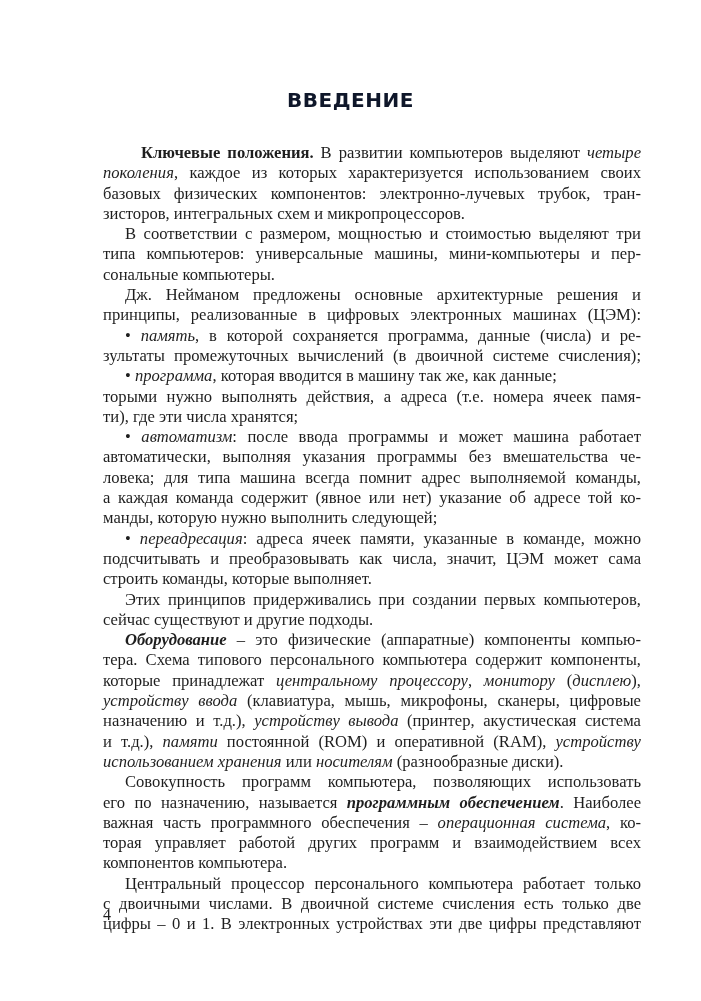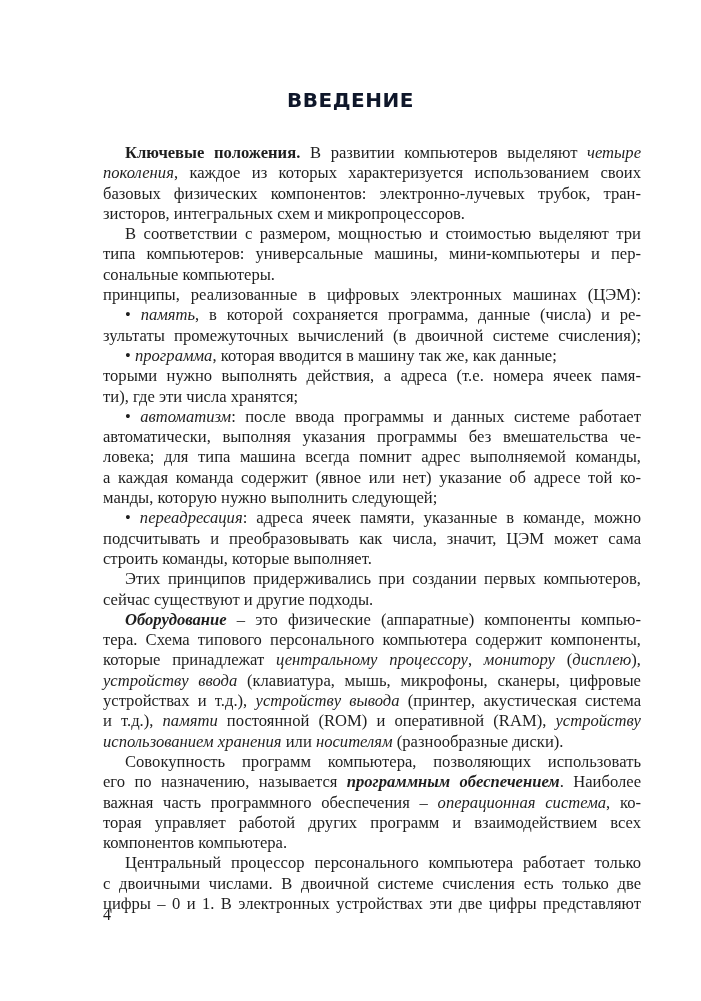--- a/index.html
+++ b/index.html
@@ -15,62 +15,63 @@
     font-size: 20px; letter-spacing: 0.5px; color: #0f172a;
   }
   .body {
     position: absolute; left: 103px; top: 143px; width: 538px;
     font-family: "Liberation Serif", serif; font-size: 16.6px; line-height: 20.3px;
     color: #1e1e1e;
   }
   .line { white-space: nowrap; height: 20.3px; text-align: justify; text-align-last: justify; }
   .line.last { text-align-last: left; }
   .indent { padding-left: 22px; }
-  b, .b { font-weight: bold; }
+  b, .b { font-weight: bold; margin-left: 16px; }
   i, .i { font-style: italic; }
   .bi { font-weight: bold; font-style: italic; }
   .pagenum {
     position: absolute; left: 103px; top: 906px;
     font-family: "Liberation Serif", serif; font-size: 16px; color: #1e1e1e;
   }
 </style>
 </head>
 <body>
 
 <div class="page">
   <div class="title">ВВЕДЕНИЕ</div>
   <div class="body" id="body">
       <div class="line indent"><span class="b">Ключевые положения.</span><span> В развитии компьютеров выделяют </span><span class="i">четыре</span></div>
       <div class="line"><span class="i">поколения</span><span>, каждое из которых характеризуется использованием своих</span></div>
       <div class="line"><span>базовых физических компонентов: электронно-лучевых трубок, тран-</span></div>
       <div class="line last"><span>зисторов, интегральных схем и микропроцессоров.</span></div>
       <div class="line indent"><span>В соответствии с размером, мощностью и стоимостью выделяют три</span></div>
       <div class="line"><span>типа компьютеров: универсальные машины, мини-компьютеры и пер-</span></div>
       <div class="line last"><span>сональные компьютеры.</span></div>
+      <div class="line indent"><span>Дж. Нейманом предложены основные архитектурные решения и</span></div>
       <div class="line"><span>принципы, реализованные в цифровых электронных машинах (ЦЭМ):</span></div>
       <div class="line indent"><span>• </span><span class="i">память</span><span>, в которой сохраняется программа, данные (числа) и ре-</span></div>
       <div class="line"><span>зультаты промежуточных вычислений (в двоичной системе счисления);</span></div>
       <div class="line indent last"><span>• </span><span class="i">программа</span><span>, которая вводится в машину так же, как данные;</span></div>
       <div class="line"><span>торыми нужно выполнять действия, а адреса (т.е. номера ячеек памя-</span></div>
       <div class="line last"><span>ти), где эти числа хранятся;</span></div>
-      <div class="line indent"><span>• </span><span class="i">автоматизм</span><span>: после ввода программы и данных системе работает</span></div>
+      <div class="line indent"><span>• </span><span class="i">автоматизм</span><span>: после ввода программы и может машина работает</span></div>
       <div class="line"><span>автоматически, выполняя указания программы без вмешательства че-</span></div>
       <div class="line"><span>ловека; для типа машина всегда помнит адрес выполняемой команды,</span></div>
       <div class="line"><span>а каждая команда содержит (явное или нет) указание об адресе той ко-</span></div>
       <div class="line last"><span>манды, которую нужно выполнить следующей;</span></div>
       <div class="line indent"><span>• </span><span class="i">переадресация</span><span>: адреса ячеек памяти, указанные в команде, можно</span></div>
       <div class="line"><span>подсчитывать и преобразовывать как числа, значит, ЦЭМ может сама</span></div>
       <div class="line last"><span>строить команды, которые выполняет.</span></div>
       <div class="line indent"><span>Этих принципов придерживались при создании первых компьютеров,</span></div>
       <div class="line last"><span>сейчас существуют и другие подходы.</span></div>
       <div class="line indent"><span class="bi">Оборудование</span><span> – это физические (аппаратные) компоненты компью-</span></div>
       <div class="line"><span>тера. Схема типового персонального компьютера содержит компоненты,</span></div>
       <div class="line"><span>которые принадлежат </span><span class="i">центральному процессору</span><span>, </span><span class="i">монитору</span><span> (</span><span class="i">дисплею</span><span>),</span></div>
       <div class="line"><span class="i">устройству ввода</span><span> (клавиатура, мышь, микрофоны, сканеры, цифровые</span></div>
-      <div class="line"><span>устройствах и т.д.), </span><span class="i">устройству вывода</span><span> (принтер, акустическая система</span></div>
+      <div class="line"><span>назначению и т.д.), </span><span class="i">устройству вывода</span><span> (принтер, акустическая система</span></div>
       <div class="line"><span>и т.д.), </span><span class="i">памяти</span><span> постоянной (ROM) и оперативной (RAM), </span><span class="i">устройству</span></div>
       <div class="line last"><span class="i">использованием хранения</span><span> или </span><span class="i">носителям</span><span> (разнообразные диски).</span></div>
       <div class="line indent"><span>Совокупность программ компьютера, позволяющих использовать</span></div>
       <div class="line"><span>его по назначению, называется </span><span class="bi">программным обеспечением</span><span>. Наиболее</span></div>
       <div class="line"><span>важная часть программного обеспечения – </span><span class="i">операционная система</span><span>, ко-</span></div>
       <div class="line"><span>торая управляет работой других программ и взаимодействием всех</span></div>
       <div class="line last"><span>компонентов компьютера.</span></div>
       <div class="line indent"><span>Центральный процессор персонального компьютера работает только</span></div>
       <div class="line"><span>с двоичными числами. В двоичной системе счисления есть только две</span></div>
       <div class="line"><span>цифры – 0 и 1. В электронных устройствах эти две цифры представляют</span></div>

